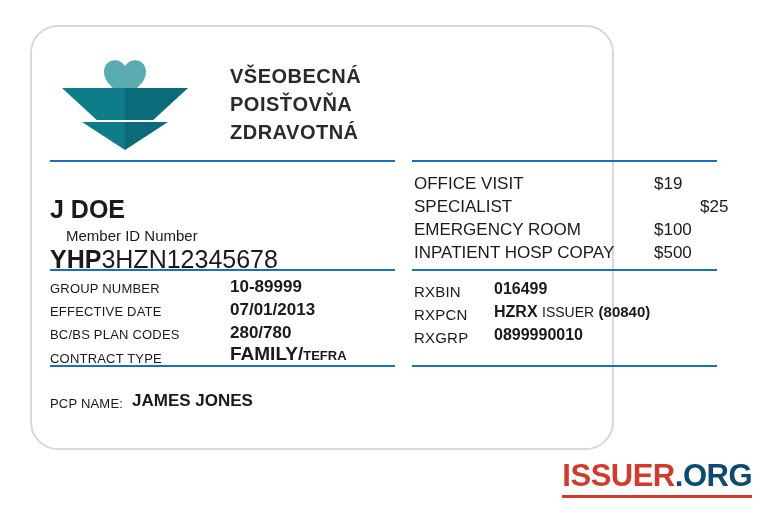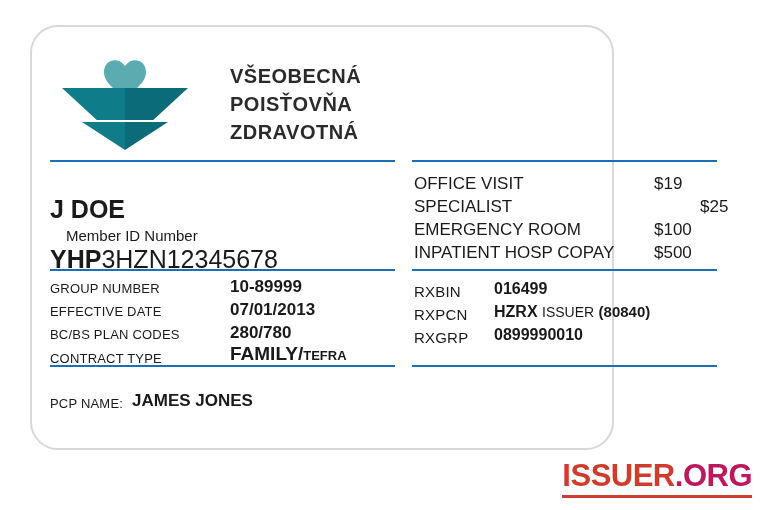--- a/index.html
+++ b/index.html
@@ -128,21 +128,21 @@
     right: 22px;
     bottom: 12px;
     font-family: "Liberation Sans", sans-serif;
     font-size: 31px;
     font-weight: bold;
     letter-spacing: -0.5px;
     border-bottom: 3px solid #d13b2e;
     padding-bottom: 1px;
   }
   .watermark .m1 { color: #d13b2e; }
-  .watermark .m2 { color: #be185d; }
+  .watermark .m2 { color: #0c4a6e; }
 </style>
 </head>
 <body>
 
 <div class="page">
 
   <div class="card">
 
     <div class="logo-block">
       <span class="logo-mark">

